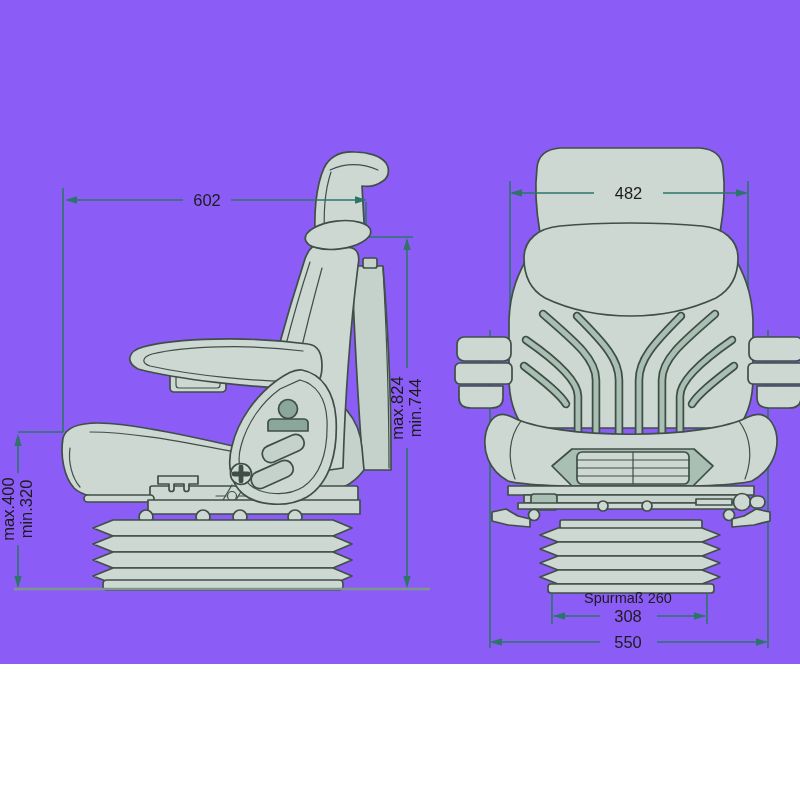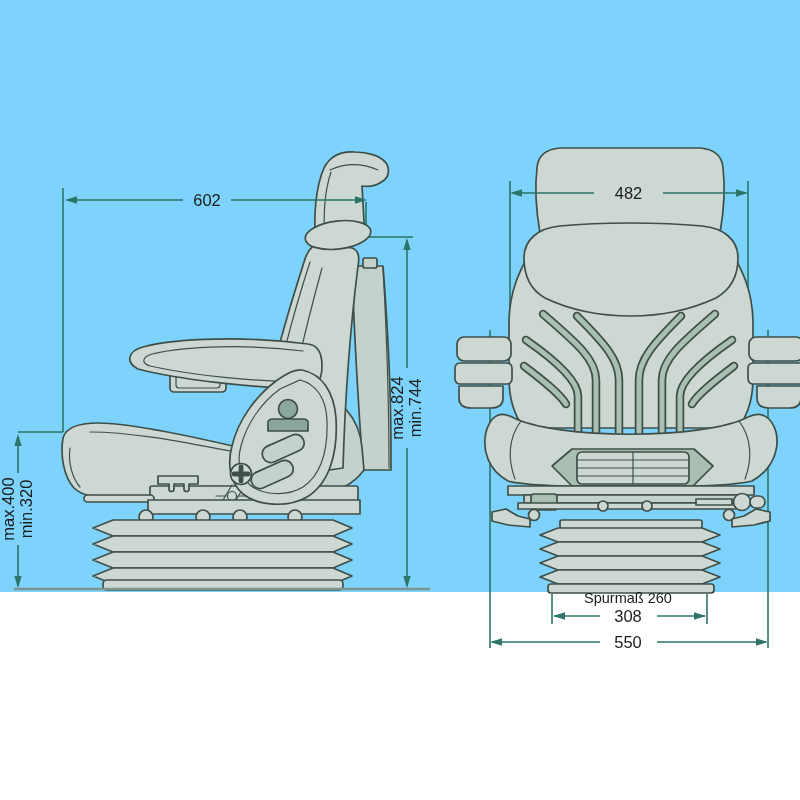--- a/index.html
+++ b/index.html
@@ -1,17 +1,17 @@
 <!DOCTYPE html>
 <html><head>
 <meta charset="utf-8">
 <style>
   html,body{margin:0;padding:0;background:#ffffff;}
   body{width:800px;height:800px;overflow:hidden;font-family:"Liberation Sans",sans-serif;}
-  .canvas{position:relative;width:800px;height:592px;background:#7dd3fc;}
+  .canvas{position:relative;width:800px;height:664px;background:#8b5cf6;}
   svg{display:block;}
   .dim-text{fill:#1c1c1c;font-size:16.5px;font-family:"Liberation Sans",sans-serif;}
   .dim-text-small{fill:#1c1c1c;font-size:14.5px;font-family:"Liberation Sans",sans-serif;}
   .outl{stroke:#3f4f48;stroke-width:1.7;stroke-linejoin:round;stroke-linecap:round;}
   .fillA{fill:#ccd8d1;}
   .fillB{fill:#c5d2cb;}
   .fillC{fill:#a9bfb4;}
   .fillD{fill:#8ba69a;}
   .none{fill:none;}
   .thin{stroke:#3f4f48;stroke-width:1.2;fill:none;stroke-linecap:round;}

